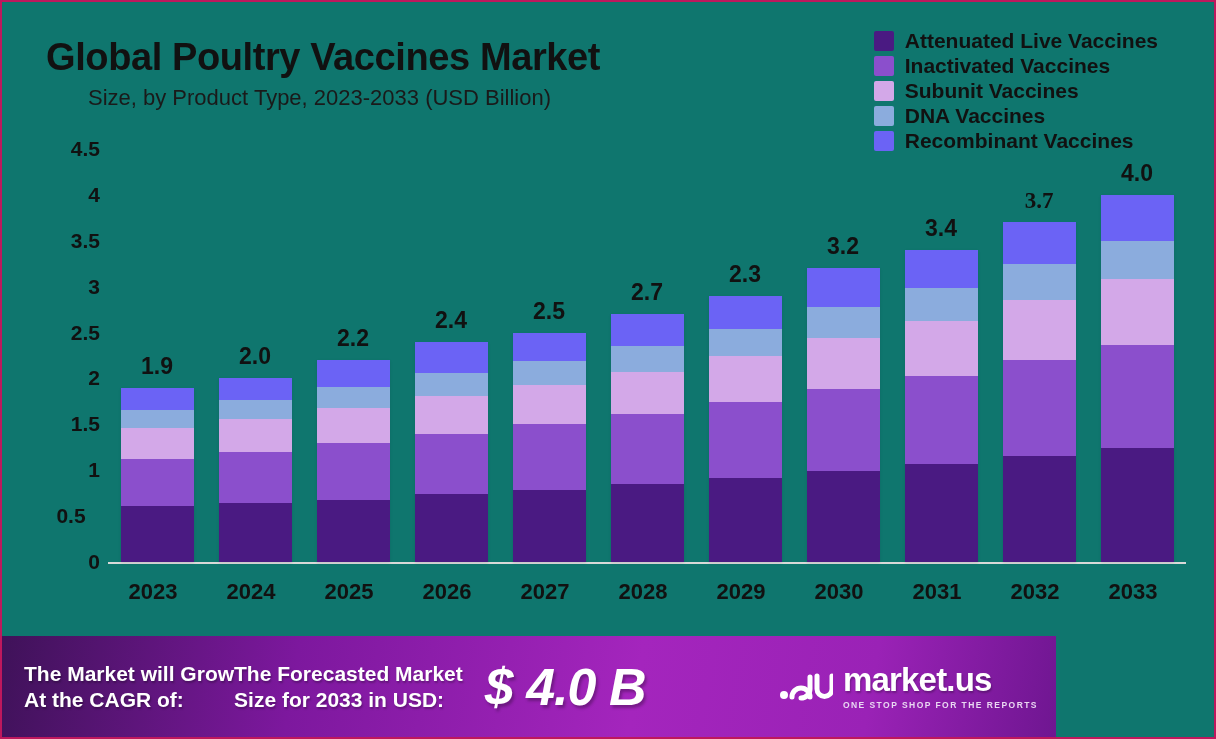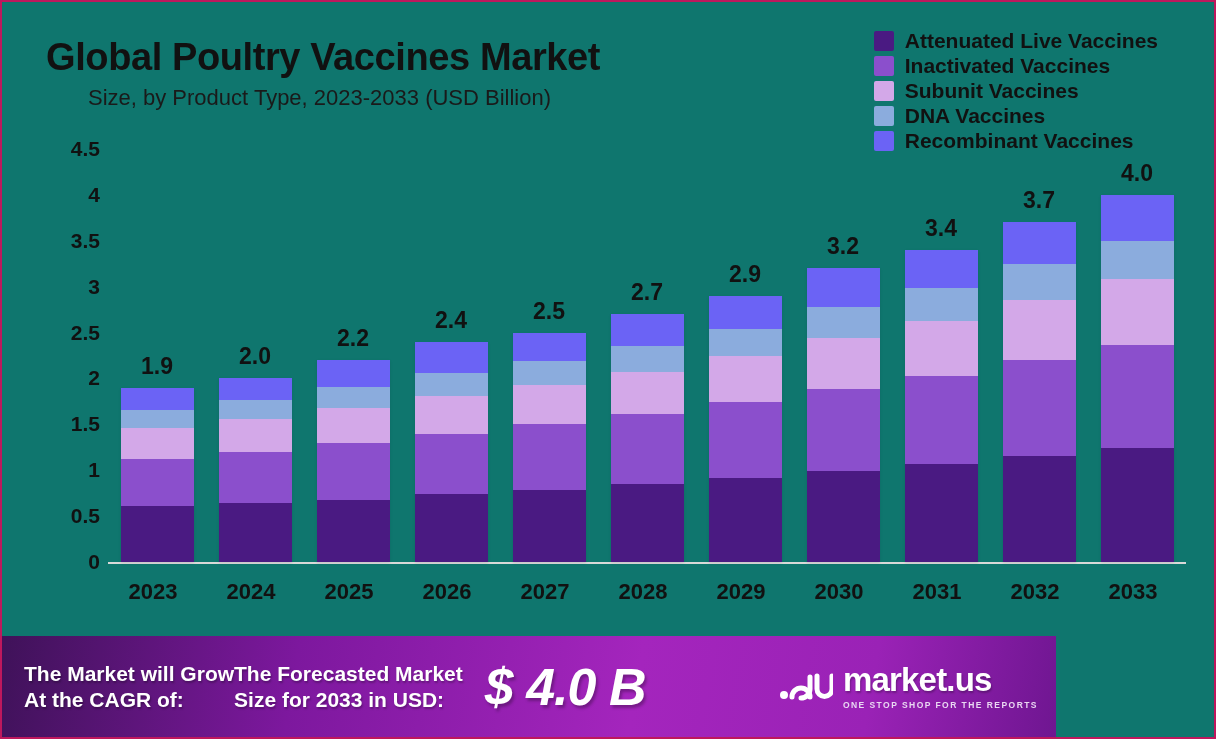--- a/index.html
+++ b/index.html
@@ -143,21 +143,21 @@
   <div id="plot">
     <div id="y-axis">
         <div class="y-tick" style="top: 14px;">4.5</div>
         <div class="y-tick" style="top: 59.8889px;">4</div>
         <div class="y-tick" style="top: 105.778px;">3.5</div>
         <div class="y-tick" style="top: 151.667px;">3</div>
         <div class="y-tick" style="top: 197.556px;">2.5</div>
         <div class="y-tick" style="top: 243.444px;">2</div>
         <div class="y-tick" style="top: 289.333px;">1.5</div>
         <div class="y-tick" style="top: 335.222px;">1</div>
-        <div class="y-tick" style="top: 381.111px;">0.5</div>
+        <div class="y-tick" style="top: 381.111px; text-align: center;">0.5</div>
         <div class="y-tick" style="top: 427px;">0</div>
       </div>
     <div id="axis-line"></div>
     <div id="bars">
         <div class="bar-col">
           <div class="bar-total-label" style="bottom: 182.378px;">1.9</div>
           <div class="bar-stack">
             <div class="seg" title="Attenuated Live Vaccines 2023: 0.61" style="background: rgb(74, 26, 130); height: 55.9844px;"></div>
             <div class="seg" title="Inactivated Vaccines 2023: 0.51" style="background: rgb(139, 79, 204); height: 46.8067px;"></div>
             <div class="seg" title="Subunit Vaccines 2023: 0.34" style="background: rgb(211, 168, 232); height: 31.2044px;"></div>
@@ -209,21 +209,21 @@
           <div class="bar-total-label" style="bottom: 255.8px;">2.7</div>
           <div class="bar-stack">
             <div class="seg" title="Attenuated Live Vaccines 2028: 0.85" style="background: rgb(74, 26, 130); height: 78.0111px;"></div>
             <div class="seg" title="Inactivated Vaccines 2028: 0.76" style="background: rgb(139, 79, 204); height: 69.7511px;"></div>
             <div class="seg" title="Subunit Vaccines 2028: 0.46" style="background: rgb(211, 168, 232); height: 42.2178px;"></div>
             <div class="seg" title="DNA Vaccines 2028: 0.28" style="background: rgb(139, 172, 221); height: 25.6978px;"></div>
             <div class="seg" title="Recombinant Vaccines 2028: 0.35" style="background: rgb(107, 99, 245); height: 32.1222px;"></div>
           </div>
         </div>
         <div class="bar-col">
-          <div class="bar-total-label" style="bottom: 274.156px;">2.9</div>
+          <div class="bar-total-label" style="bottom: 274.156px;">2.3</div>
           <div class="bar-stack">
             <div class="seg" title="Attenuated Live Vaccines 2029: 0.92" style="background: rgb(74, 26, 130); height: 84.4356px;"></div>
             <div class="seg" title="Inactivated Vaccines 2029: 0.82" style="background: rgb(139, 79, 204); height: 75.2578px;"></div>
             <div class="seg" title="Subunit Vaccines 2029: 0.5" style="background: rgb(211, 168, 232); height: 45.8889px;"></div>
             <div class="seg" title="DNA Vaccines 2029: 0.3" style="background: rgb(139, 172, 221); height: 27.5333px;"></div>
             <div class="seg" title="Recombinant Vaccines 2029: 0.36" style="background: rgb(107, 99, 245); height: 33.04px;"></div>
           </div>
         </div>
         <div class="bar-col">
           <div class="bar-total-label" style="bottom: 301.689px;">3.2</div>
@@ -239,21 +239,21 @@
           <div class="bar-total-label" style="bottom: 320.044px;">3.4</div>
           <div class="bar-stack">
             <div class="seg" title="Attenuated Live Vaccines 2031: 1.07" style="background: rgb(74, 26, 130); height: 98.2022px;"></div>
             <div class="seg" title="Inactivated Vaccines 2031: 0.96" style="background: rgb(139, 79, 204); height: 88.1067px;"></div>
             <div class="seg" title="Subunit Vaccines 2031: 0.6" style="background: rgb(211, 168, 232); height: 55.0667px;"></div>
             <div class="seg" title="DNA Vaccines 2031: 0.36" style="background: rgb(139, 172, 221); height: 33.04px;"></div>
             <div class="seg" title="Recombinant Vaccines 2031: 0.41" style="background: rgb(107, 99, 245); height: 37.6289px;"></div>
           </div>
         </div>
         <div class="bar-col">
-          <div class="bar-total-label" style="bottom: 347.578px;">3.7</div>
+          <div class="bar-total-label" style="bottom: 347.578px; font-family: Liberation Serif, serif;">3.7</div>
           <div class="bar-stack">
             <div class="seg" title="Attenuated Live Vaccines 2032: 1.15" style="background: rgb(74, 26, 130); height: 105.544px;"></div>
             <div class="seg" title="Inactivated Vaccines 2032: 1.05" style="background: rgb(139, 79, 204); height: 96.3667px;"></div>
             <div class="seg" title="Subunit Vaccines 2032: 0.66" style="background: rgb(211, 168, 232); height: 60.5733px;"></div>
             <div class="seg" title="DNA Vaccines 2032: 0.39" style="background: rgb(139, 172, 221); height: 35.7933px;"></div>
             <div class="seg" title="Recombinant Vaccines 2032: 0.45" style="background: rgb(107, 99, 245); height: 41.3px;"></div>
           </div>
         </div>
         <div class="bar-col">
           <div class="bar-total-label" style="bottom: 375.111px;">4.0</div>

